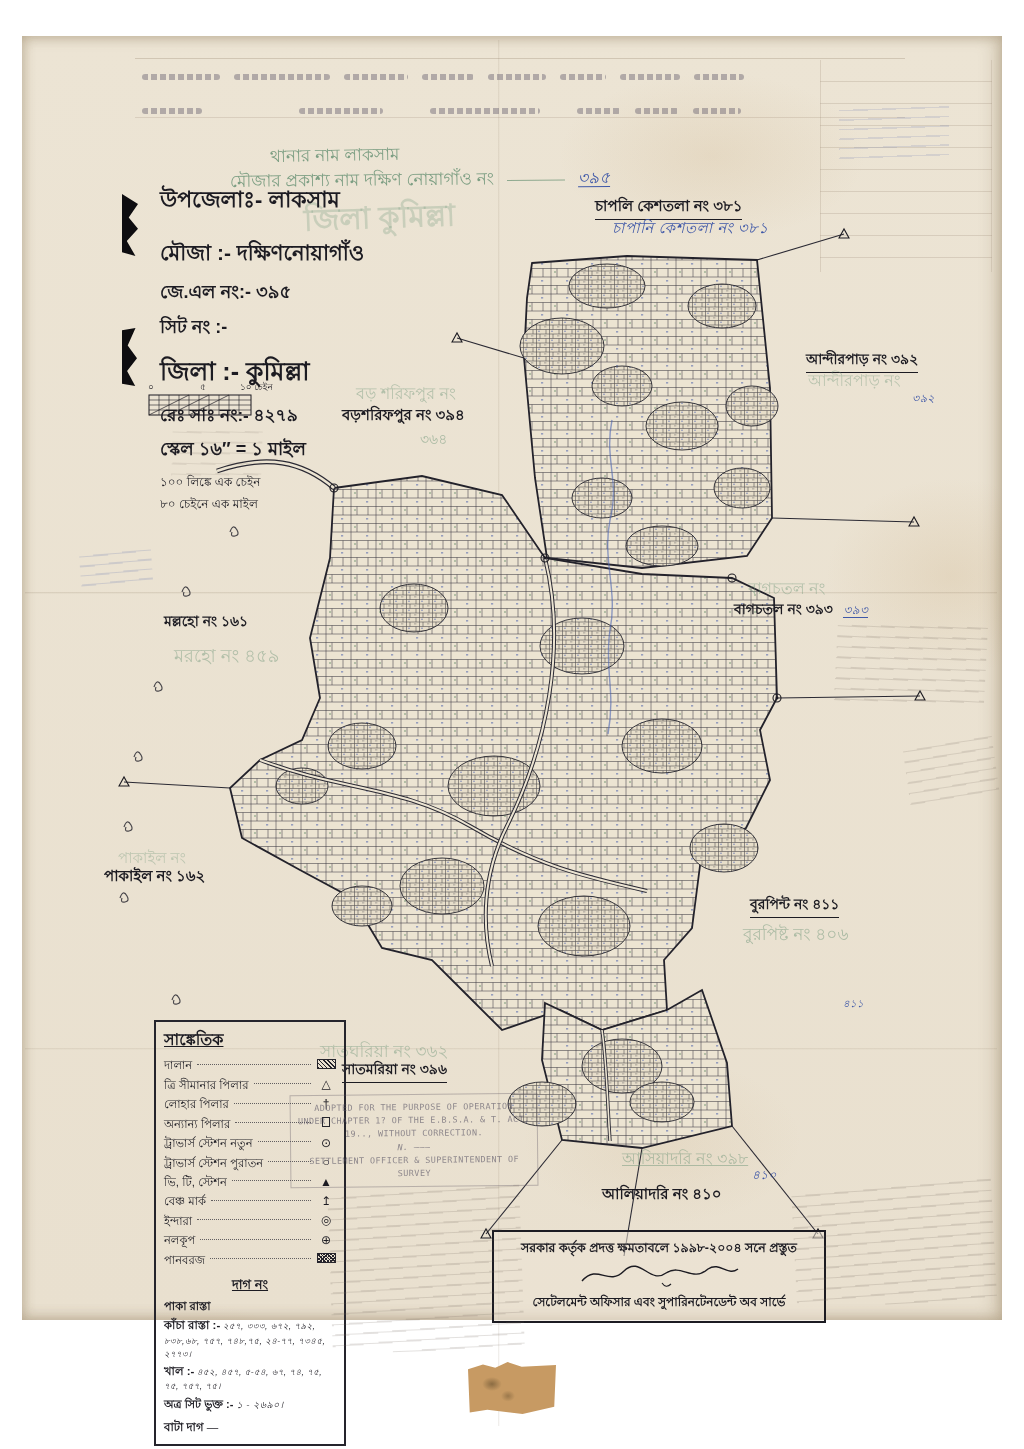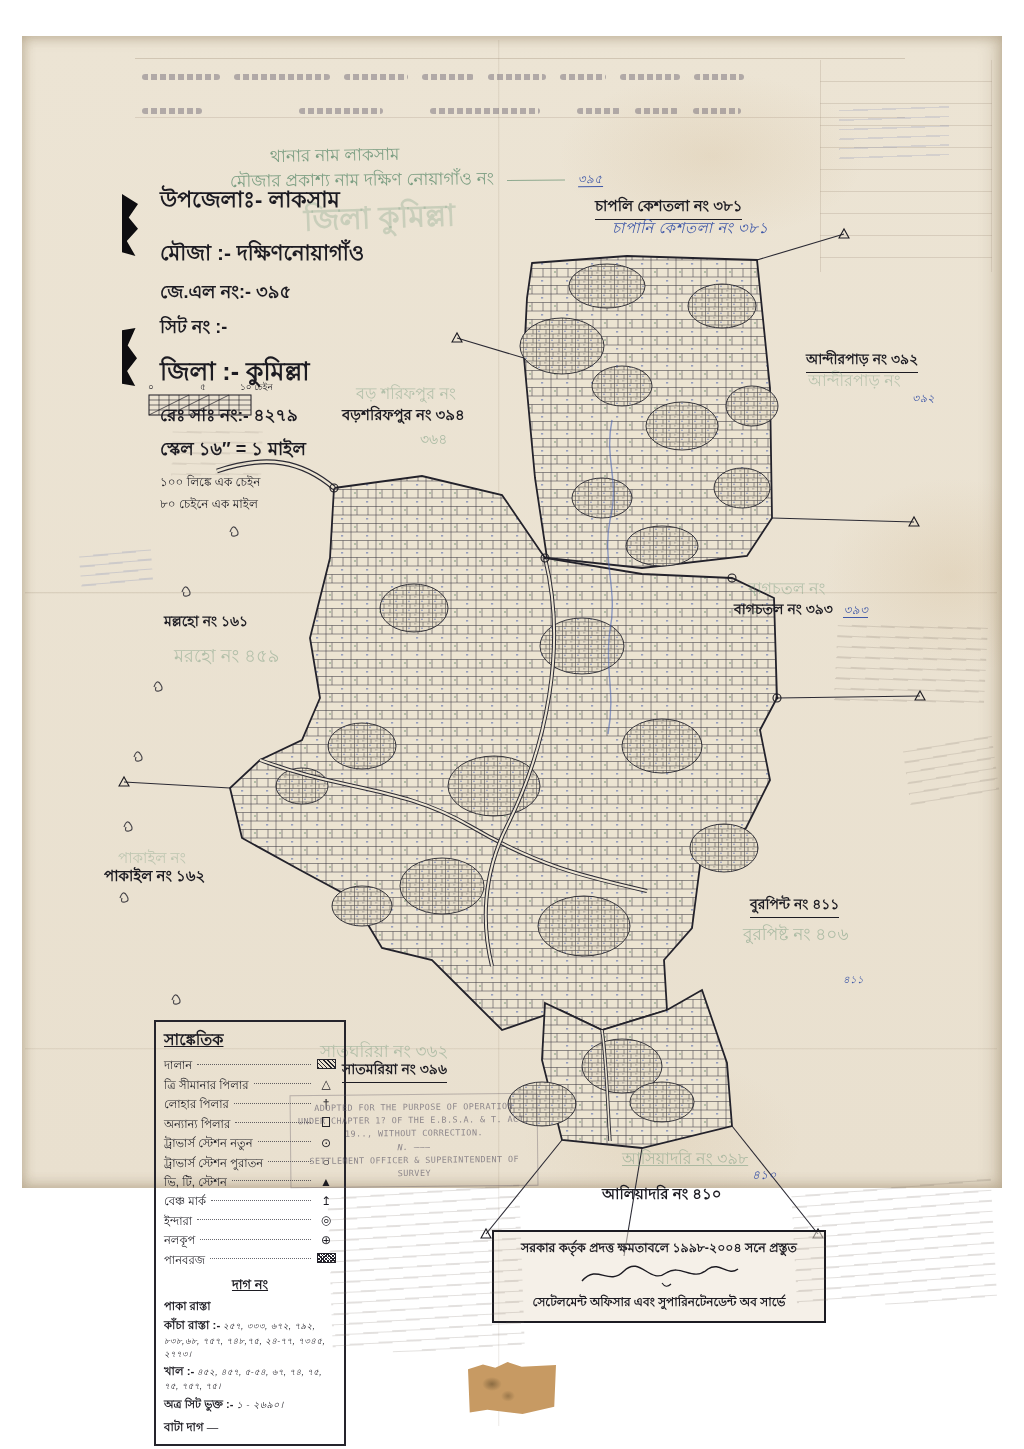--- a/index.html
+++ b/index.html
@@ -1,18 +1,18 @@
 <!DOCTYPE html>
 <html><head>
 <meta charset="utf-8">
 <style>
   html,body{margin:0;padding:0;background:#ffffff;}
   #stage{position:relative;width:1024px;height:1449px;background:#fff;overflow:hidden;
          font-family:"Liberation Sans","DejaVu Sans",sans-serif;color:#1c1b22;}
-  #paper{position:absolute;left:22px;top:36px;width:980px;height:1152px;
+  #paper{position:absolute;left:22px;top:36px;width:980px;height:1284px;
          background:
            radial-gradient(220px 120px at 690px 120px, rgba(187,150,95,.14), transparent 70%),
            radial-gradient(180px 140px at 930px 540px, rgba(187,150,95,.16), transparent 70%),
            radial-gradient(200px 120px at 640px 1105px, rgba(187,150,95,.10), transparent 70%),
            radial-gradient(140px 90px at 180px 1330px, rgba(187,150,95,.10), transparent 70%),
            linear-gradient(#ece4d4,#e9e0cf);
          box-shadow: inset -8px 0 16px rgba(120,95,60,.22), inset 0 -5px 12px rgba(120,95,60,.14),
                      inset 0 4px 10px rgba(120,95,60,.12), inset 6px 0 10px rgba(120,95,60,.10);}
   .abs{position:absolute;}
   .bold{font-weight:bold;}
@@ -80,21 +80,21 @@
     <div class="scribble blue-s abs" style="left:18px;top:42px;width:110px;height:60px;opacity:.55;"></div>
   </div>
 
   <div class="abs blob" style="left:100px;top:158px;width:16px;height:62px;clip-path:polygon(0 0,100% 16%,42% 38%,100% 56%,30% 76%,84% 100%,0 94%);"></div>
   <div class="abs blob" style="left:100px;top:292px;width:15px;height:58px;clip-path:polygon(0 4%,90% 0,38% 30%,100% 52%,34% 74%,88% 100%,0 96%);"></div>
 
   <div class="abs green hline" style="left:248px;top:106px;font-size:17px;transform:rotate(-1deg);">থানার নাম  লাকসাম</div>
   <div class="abs hline" style="left:208px;top:130px;font-size:17px;transform:rotate(-.6deg);">
     <span class="green">মৌজার প্রকাশ্য নাম  দক্ষিণ নোয়াগাঁও  নং</span>
     <span style="display:inline-block;width:58px;border-bottom:1.5px solid rgba(104,146,116,.7);margin:0 8px 3px 8px;"></span>
-    <span class="blue hand" style="font-size:12px;border-bottom:1px solid #3f58a8;">৩৯৫</span>
+    <span class="blue hand" style="font-size:16px;border-bottom:1px solid #3f58a8;">৩৯৫</span>
   </div>
   <div class="abs bold" style="left:282px;top:158px;font-size:30px;color:rgba(110,152,122,.28);transform:rotate(-2deg);">জিলা  কুমিল্লা</div>
 
   <div class="abs" style="left:138px;top:146px;width:360px;">
     <div class="hline bold" style="font-size:22px;">উপজেলাঃ- লাকসাম</div>
     <div class="hline bold" style="font-size:21px;margin-top:18px;">মৌজা :- দক্ষিণনোয়াগাঁও</div>
     <div class="hline bold" style="font-size:18px;margin-top:6px;">জে.এল নং:- ৩৯৫</div>
     <div class="hline bold" style="font-size:18px;margin-top:4px;">সিট নং :-</div>
     <div class="hline bold" style="font-size:25px;margin-top:8px;">জিলা :- কুমিল্লা</div>
     <div class="hline bold" style="font-size:17px;margin-top:7px;">রেঃ সাঃ নং:- ৪২৭৯</div>
@@ -240,21 +240,21 @@
   <div class="abs hline" style="left:712px;top:562px;">
     <span class="bold" style="font-size:14px;">বাগচতল নং ৩৯৩</span>
     <span class="blue hand" style="font-size:12px;margin-left:6px;border-bottom:1px solid #3f58a8;">৩৯৩</span>
   </div>
 
   <div class="abs green hline" style="left:96px;top:810px;font-size:15px;opacity:.4;">পাকাইল নং</div>
   <div class="abs bold hline" style="left:82px;top:828px;font-size:15px;">পাকাইল নং ১৬২</div>
 
   <div class="abs bold hline" style="left:728px;top:857px;font-size:14px;border-bottom:1px solid #1c1b22;">বুরপিন্ট নং ৪১১</div>
   <div class="abs green hline" style="left:721px;top:885px;font-size:17px;opacity:.55;">বুরপিষ্ট নং ৪০৬</div>
-  <div class="abs blue hand hline" style="left:821px;top:936px;font-size:10px;">৪১১</div>
+  <div class="abs blue hand hline" style="left:821px;top:960px;font-size:10px;">৪১১</div>
 
   <div class="abs green hline" style="left:298px;top:1002px;font-size:17px;opacity:.5;">সাতঘরিয়া নং ৩৬২</div>
   <div class="abs bold hline" style="left:320px;top:1022px;font-size:14px;border-bottom:1px solid #1c1b22;">সাতমরিয়া নং ৩৯৬</div>
 
   <div class="abs green hline" style="left:600px;top:1110px;font-size:16px;opacity:.55;text-decoration:underline;">আসিয়াদরি নং ৩৯৮</div>
   <div class="abs blue hand hline" style="left:730px;top:1130px;font-size:12px;text-align:center;">৪১০</div>
   <div class="abs bold hline" style="left:580px;top:1146px;font-size:15px;">আলিয়াদরি নং ৪১০</div>
 
   <div id="legend" class="abs" style="left:132px;top:984px;width:172px;">
     <div class="bold" style="text-align:left;font-size:16px;text-decoration:underline;margin-bottom:3px;">সাঙ্কেতিক</div>

